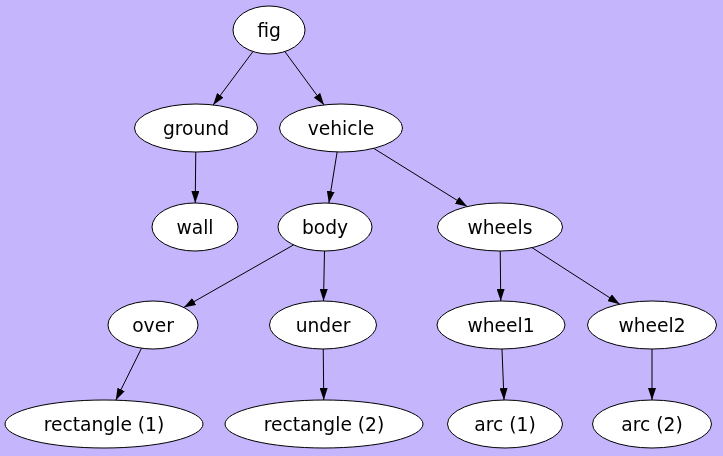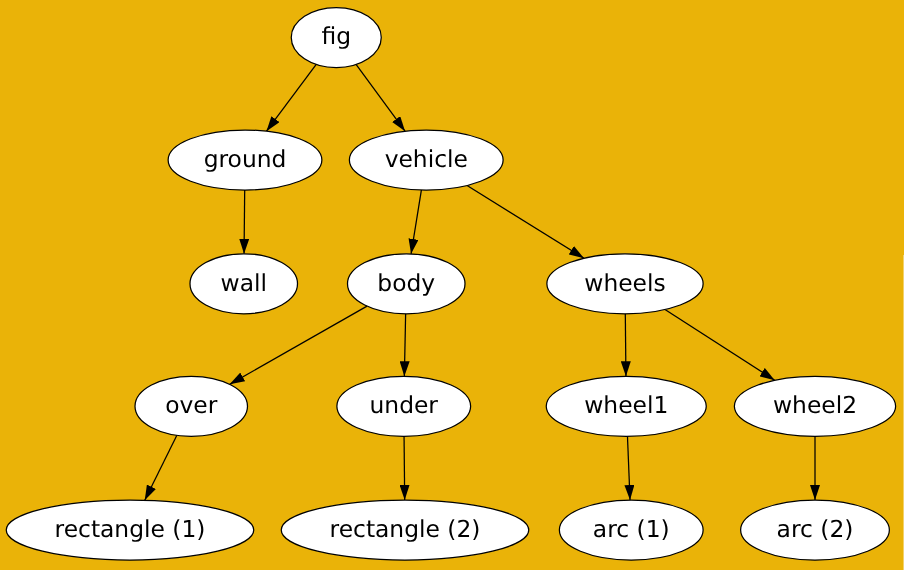--- a/index.html
+++ b/index.html
@@ -7,21 +7,21 @@
     padding: 0;
     background: #ffffff;
     width: 723px;
     height: 456px;
     overflow: hidden;
   }
   .canvas {
     position: relative;
     width: 723px;
     height: 456px;
-    background: #eab308;
+    background: #c4b5fd;
   }
   svg {
     display: block;
     font-family: "DejaVu Sans", sans-serif;
   }
   .node-ellipse {
     fill: #ffffff;
     stroke: #000000;
     stroke-width: 1;
   }

